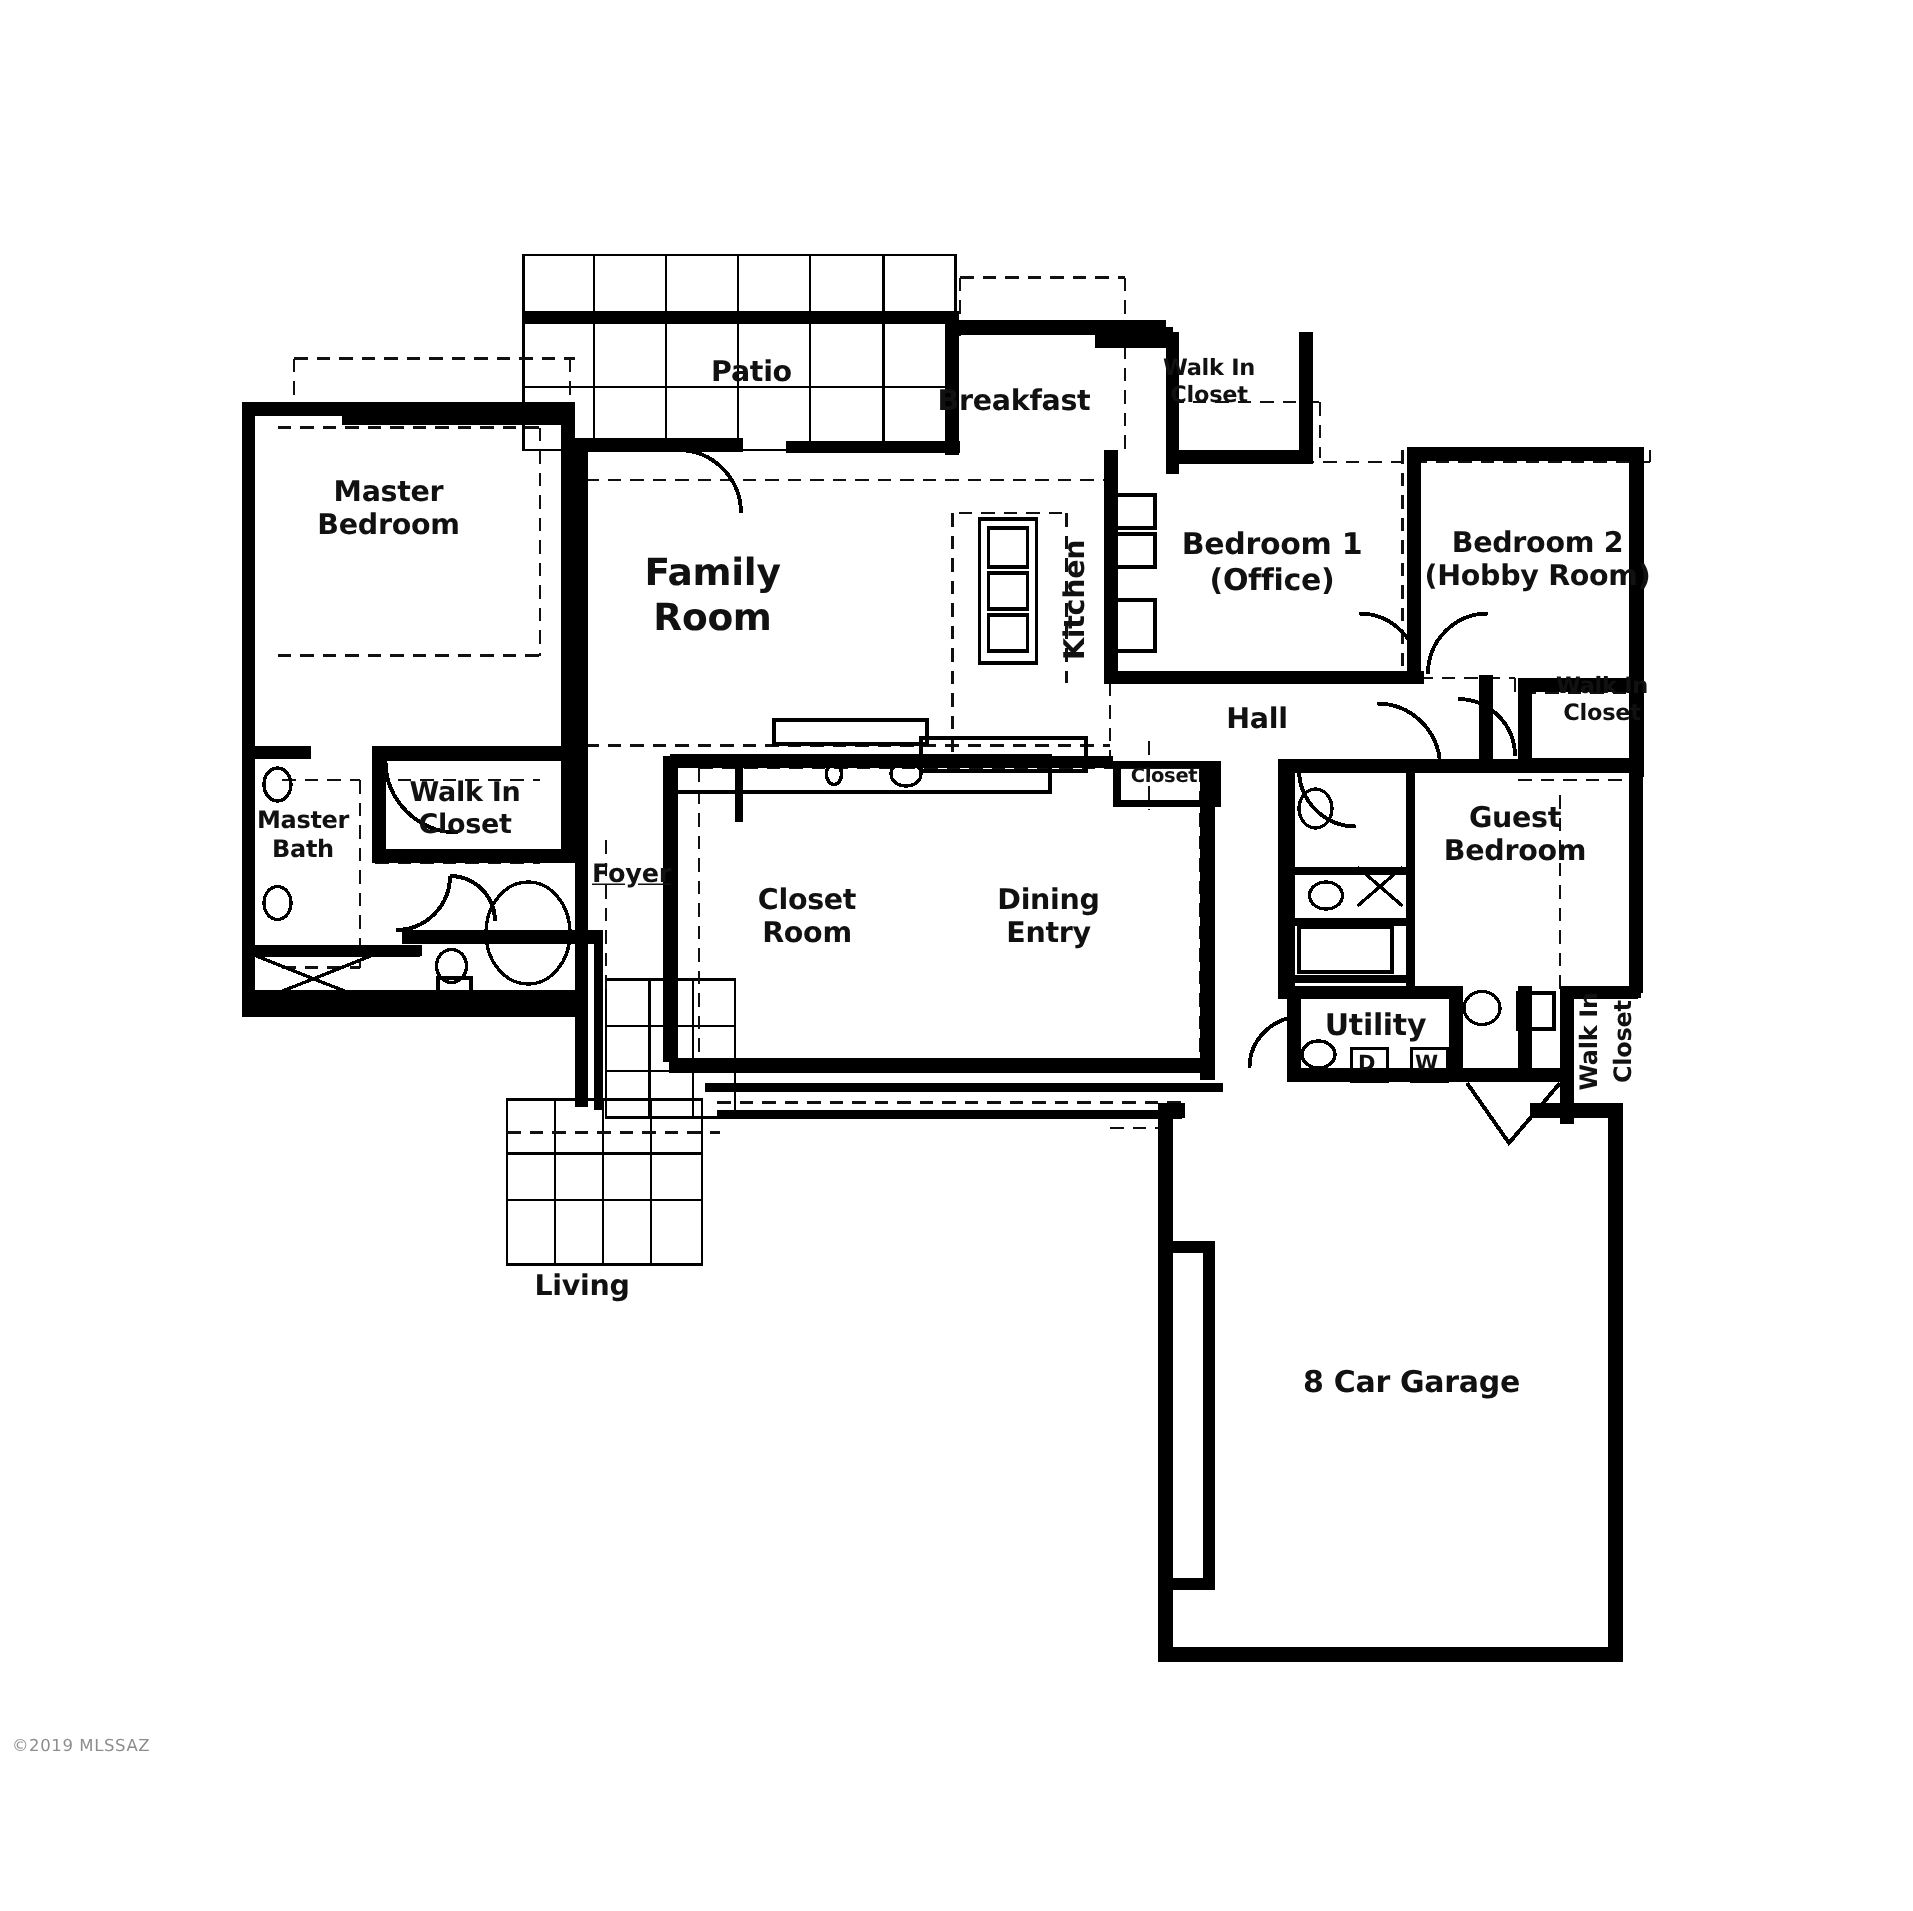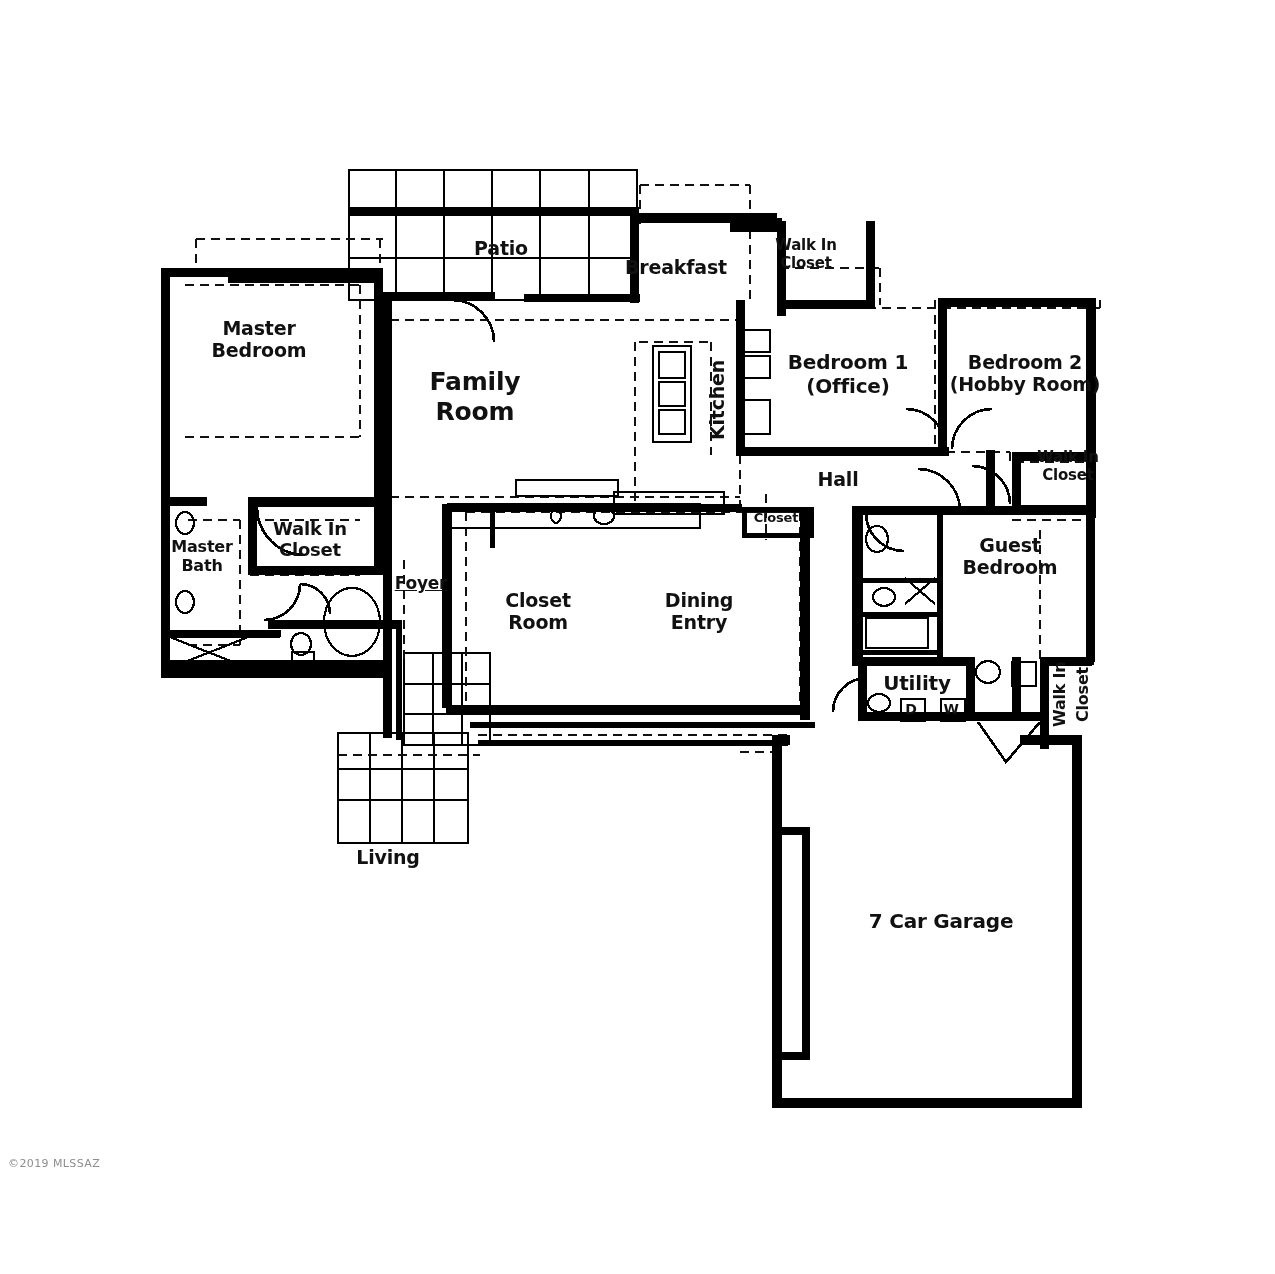--- a/index.html
+++ b/index.html
@@ -292,15 +292,15 @@
 Room</div>
 <div class="lbl" style="left: 644px; top: 589px; width: 110px; height: 62px; font-size: 19px;">Dining
 Entry</div>
 <div class="lbl" style="left: 741px; top: 510px; width: 70px; height: 18px; font-size: 13px;">Closet</div>
 <div class="lbl" style="left: 945px; top: 534px; width: 130px; height: 62px; font-size: 19px;">Guest
 Bedroom</div>
 <div class="lbl" style="left: 877px; top: 672px; width: 80px; height: 22px; font-size: 20px;">Utility</div>
 <div class="lbl v" style="left: 1049px; top: 656px; width: 22px; height: 76px; font-size: 16px; display: flex; align-items: center; justify-content: center;">Walk In</div>
 <div class="lbl v" style="left: 1072px; top: 659px; width: 22px; height: 70px; font-size: 16px; display: flex; align-items: center; justify-content: center;">Closet</div>
 <div class="lbl" style="left: 343px; top: 846px; width: 90px; height: 24px; font-size: 19px;">Living</div>
-<div class="lbl" style="left: 846px; top: 910px; width: 190px; height: 26px; font-size: 20px;">7 Car Garage</div>
+<div class="lbl" style="left: 846px; top: 910px; width: 190px; height: 26px; font-size: 20px;">8 Car Garage</div>
 <div class="lbl" style="left: 899px; top: 701px; width: 24px; font-size: 14px;">D</div>
 <div class="lbl" style="left: 939px; top: 701px; width: 24px; font-size: 14px;">W</div>
 
 </body></html>

